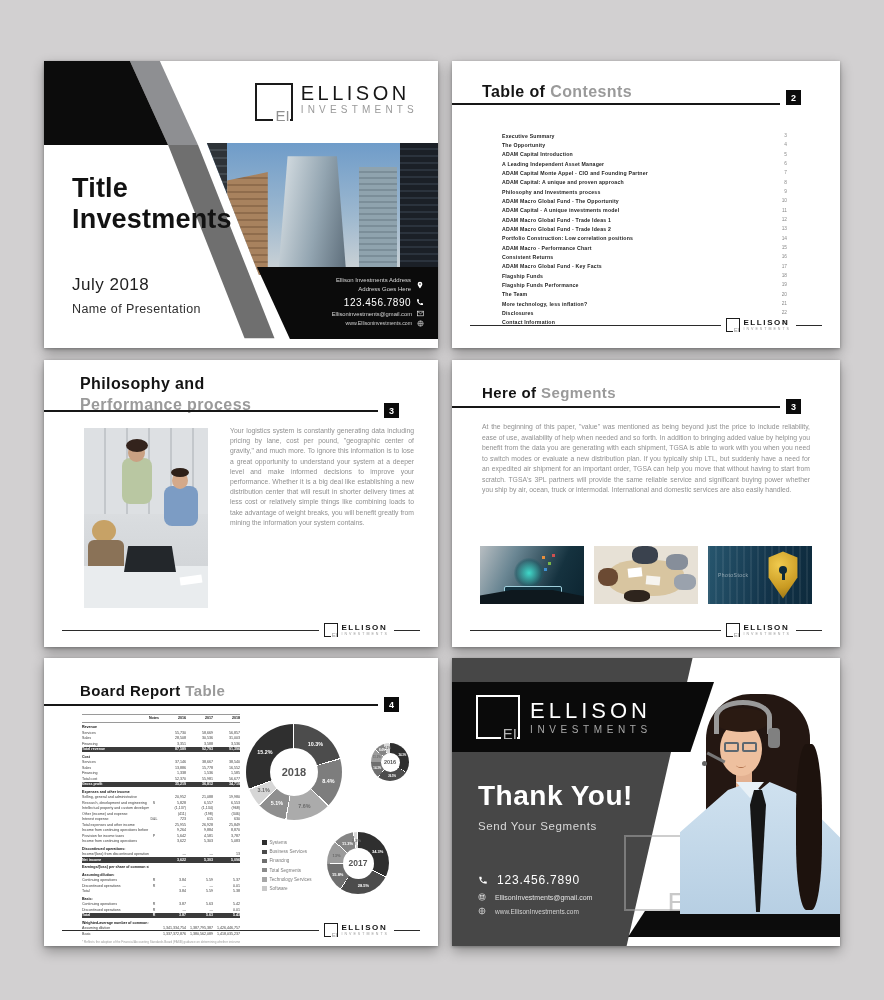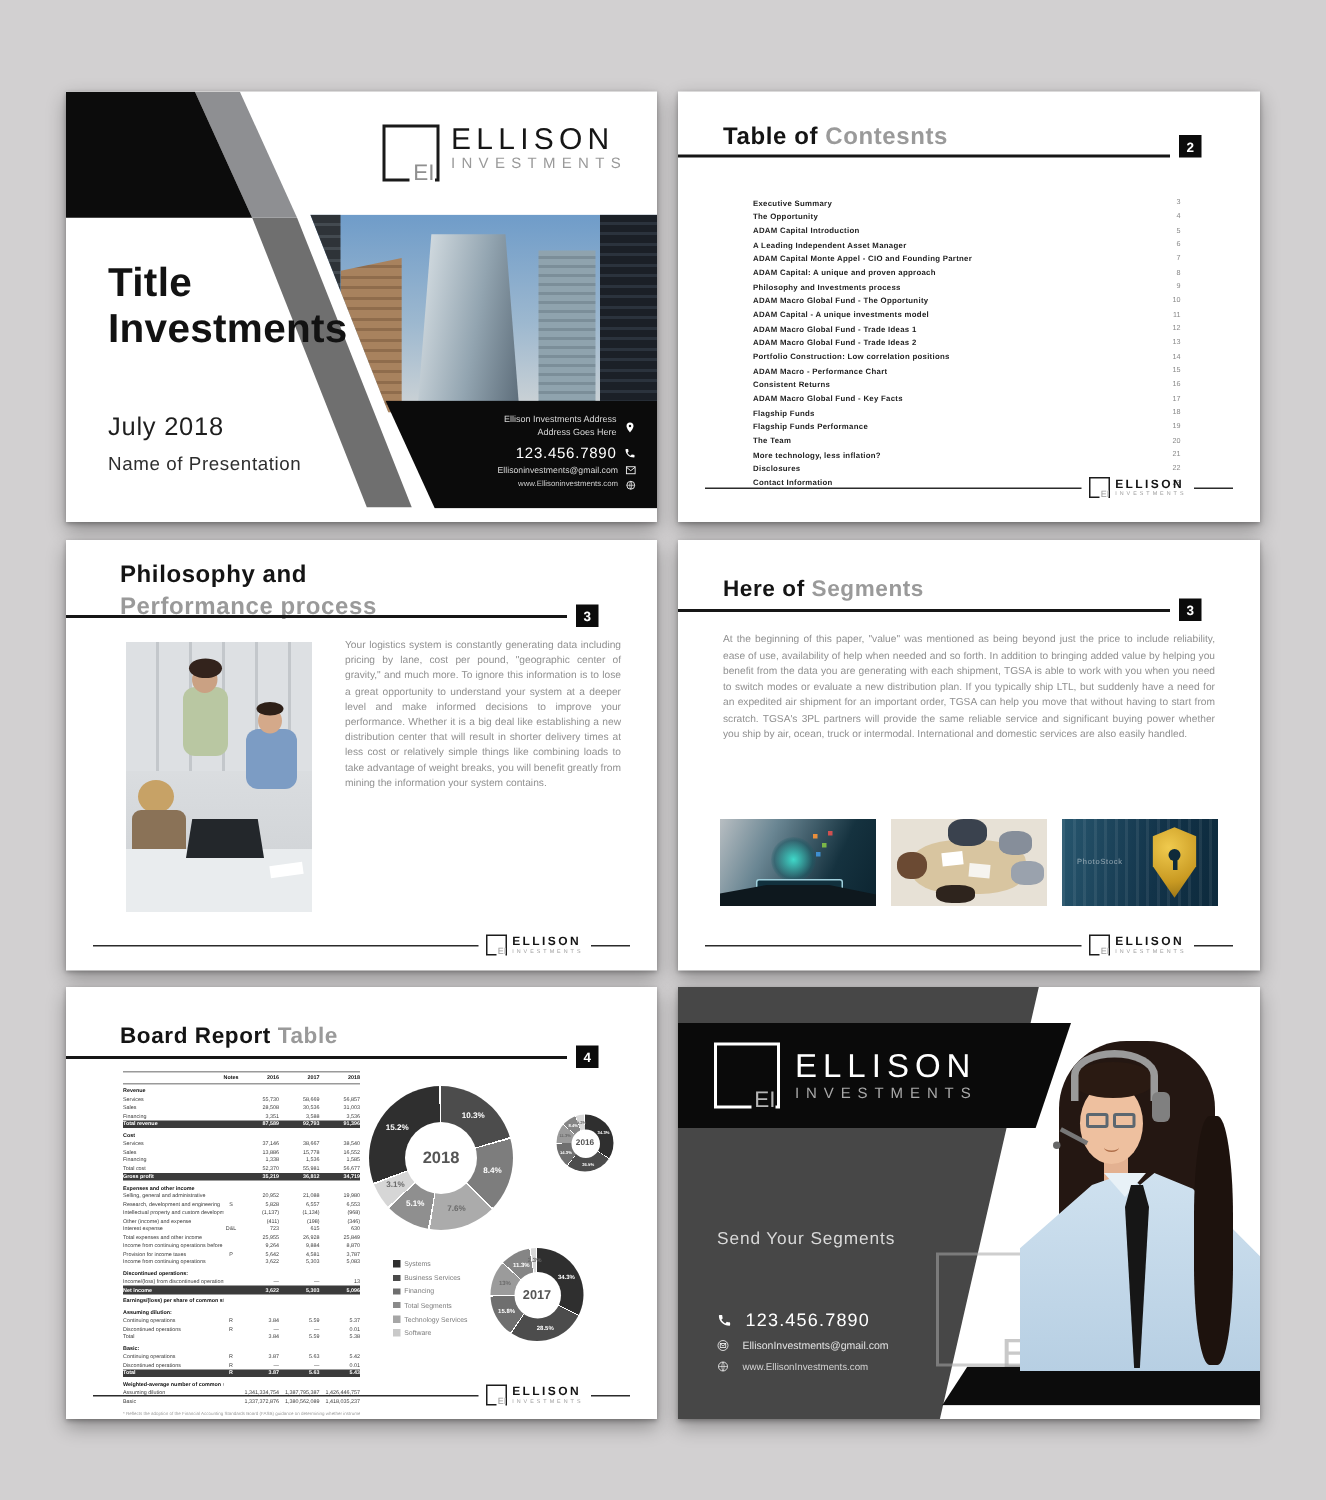--- a/index.html
+++ b/index.html
@@ -757,20 +757,21 @@
   </div>
   <div class="s6-band">
     <div class="mark">
         <span>EI</span>
       </div>
     <div class="lg-text">
       <div class="n1">ELLISON</div>
       <div class="n2">INVESTMENTS</div>
     </div>
   </div>
+  <div class="s6-thanks">Thank You!</div>
   <div class="s6-feedback">Send Your Segments</div>
   <div class="s6-contacts">
     <div class="s6-row">
       <span class="c-ic">
           <svg width="10" height="10" viewBox="0 0 24 24">
             <path d="M6.6 10.8c1.4 2.8 3.8 5.1 6.6 6.6l2.2-2.2c.3-.3.7-.4 1-.2 1.1.4 2.3.6 3.6.6.6 0 1 .4 1 1V20c0 .6-.4 1-1 1C10.1 21 3 13.9 3 5c0-.6.4-1 1-1h3.5c.6 0 1 .4 1 1 0 1.2.2 2.4.6 3.6.1.3 0 .7-.2 1l-2.3 2.2z" fill="currentColor"></path>
           </svg>
         </span>
       <span class="phone">123.456.7890</span>
     </div>

